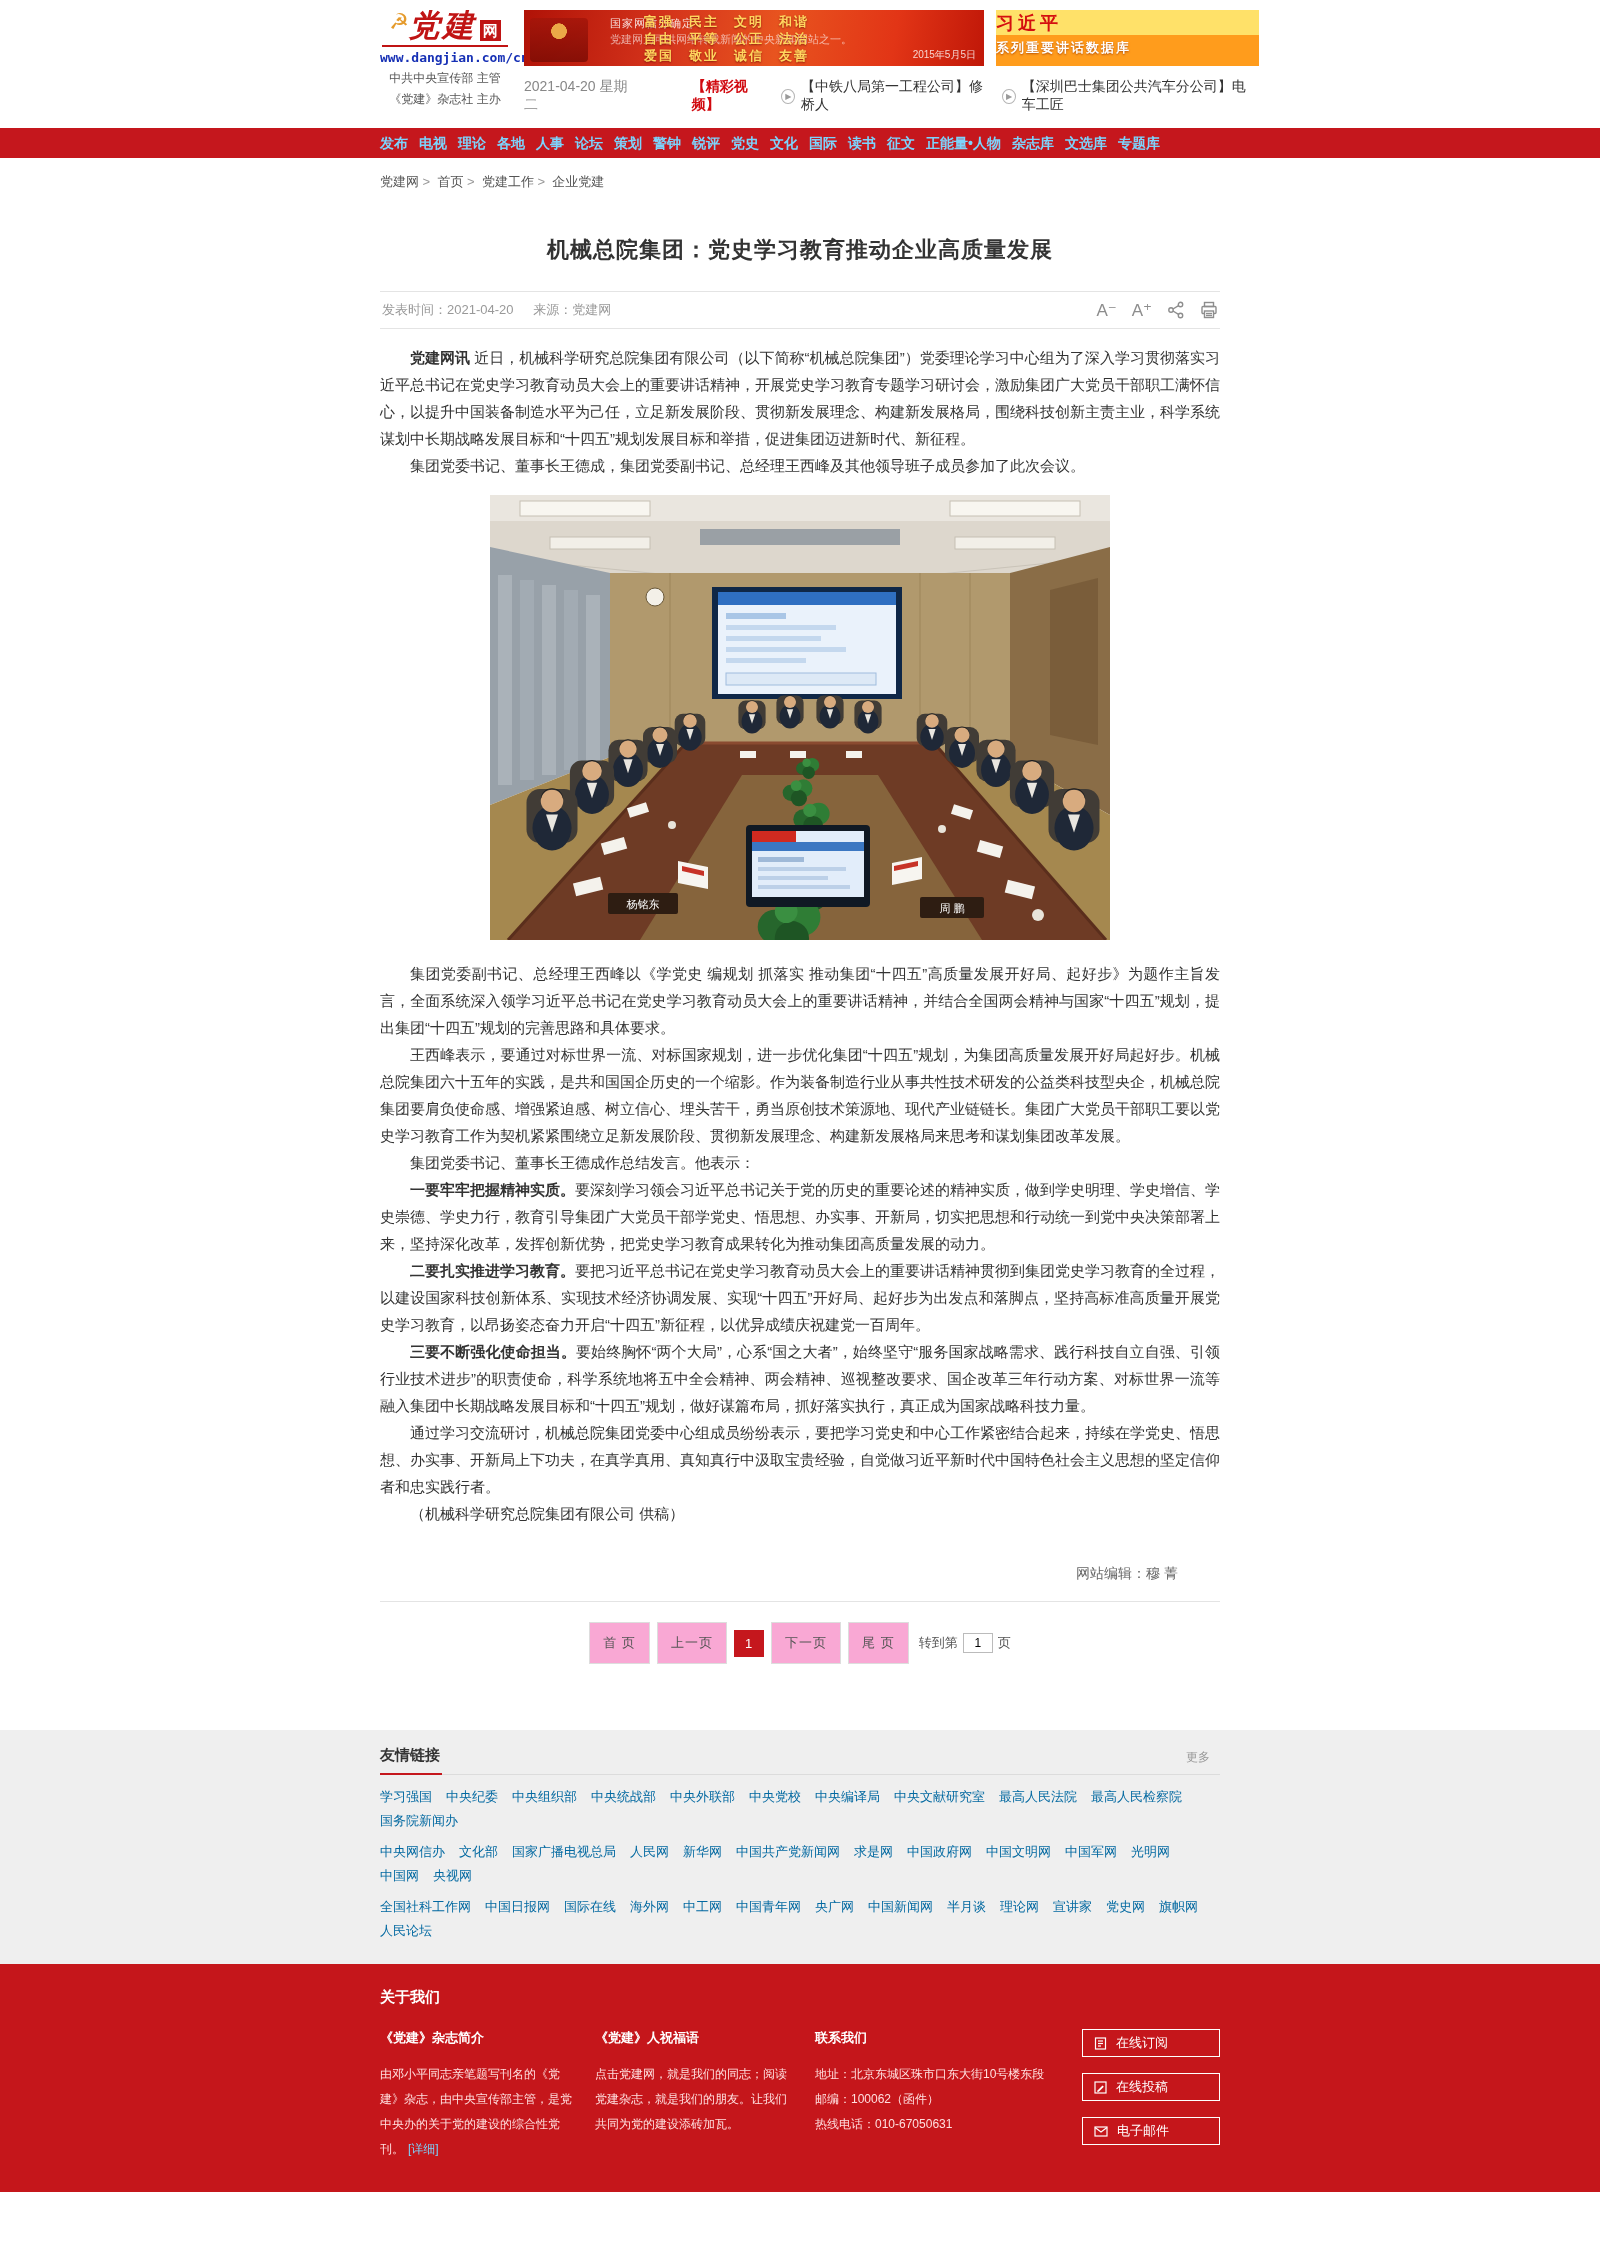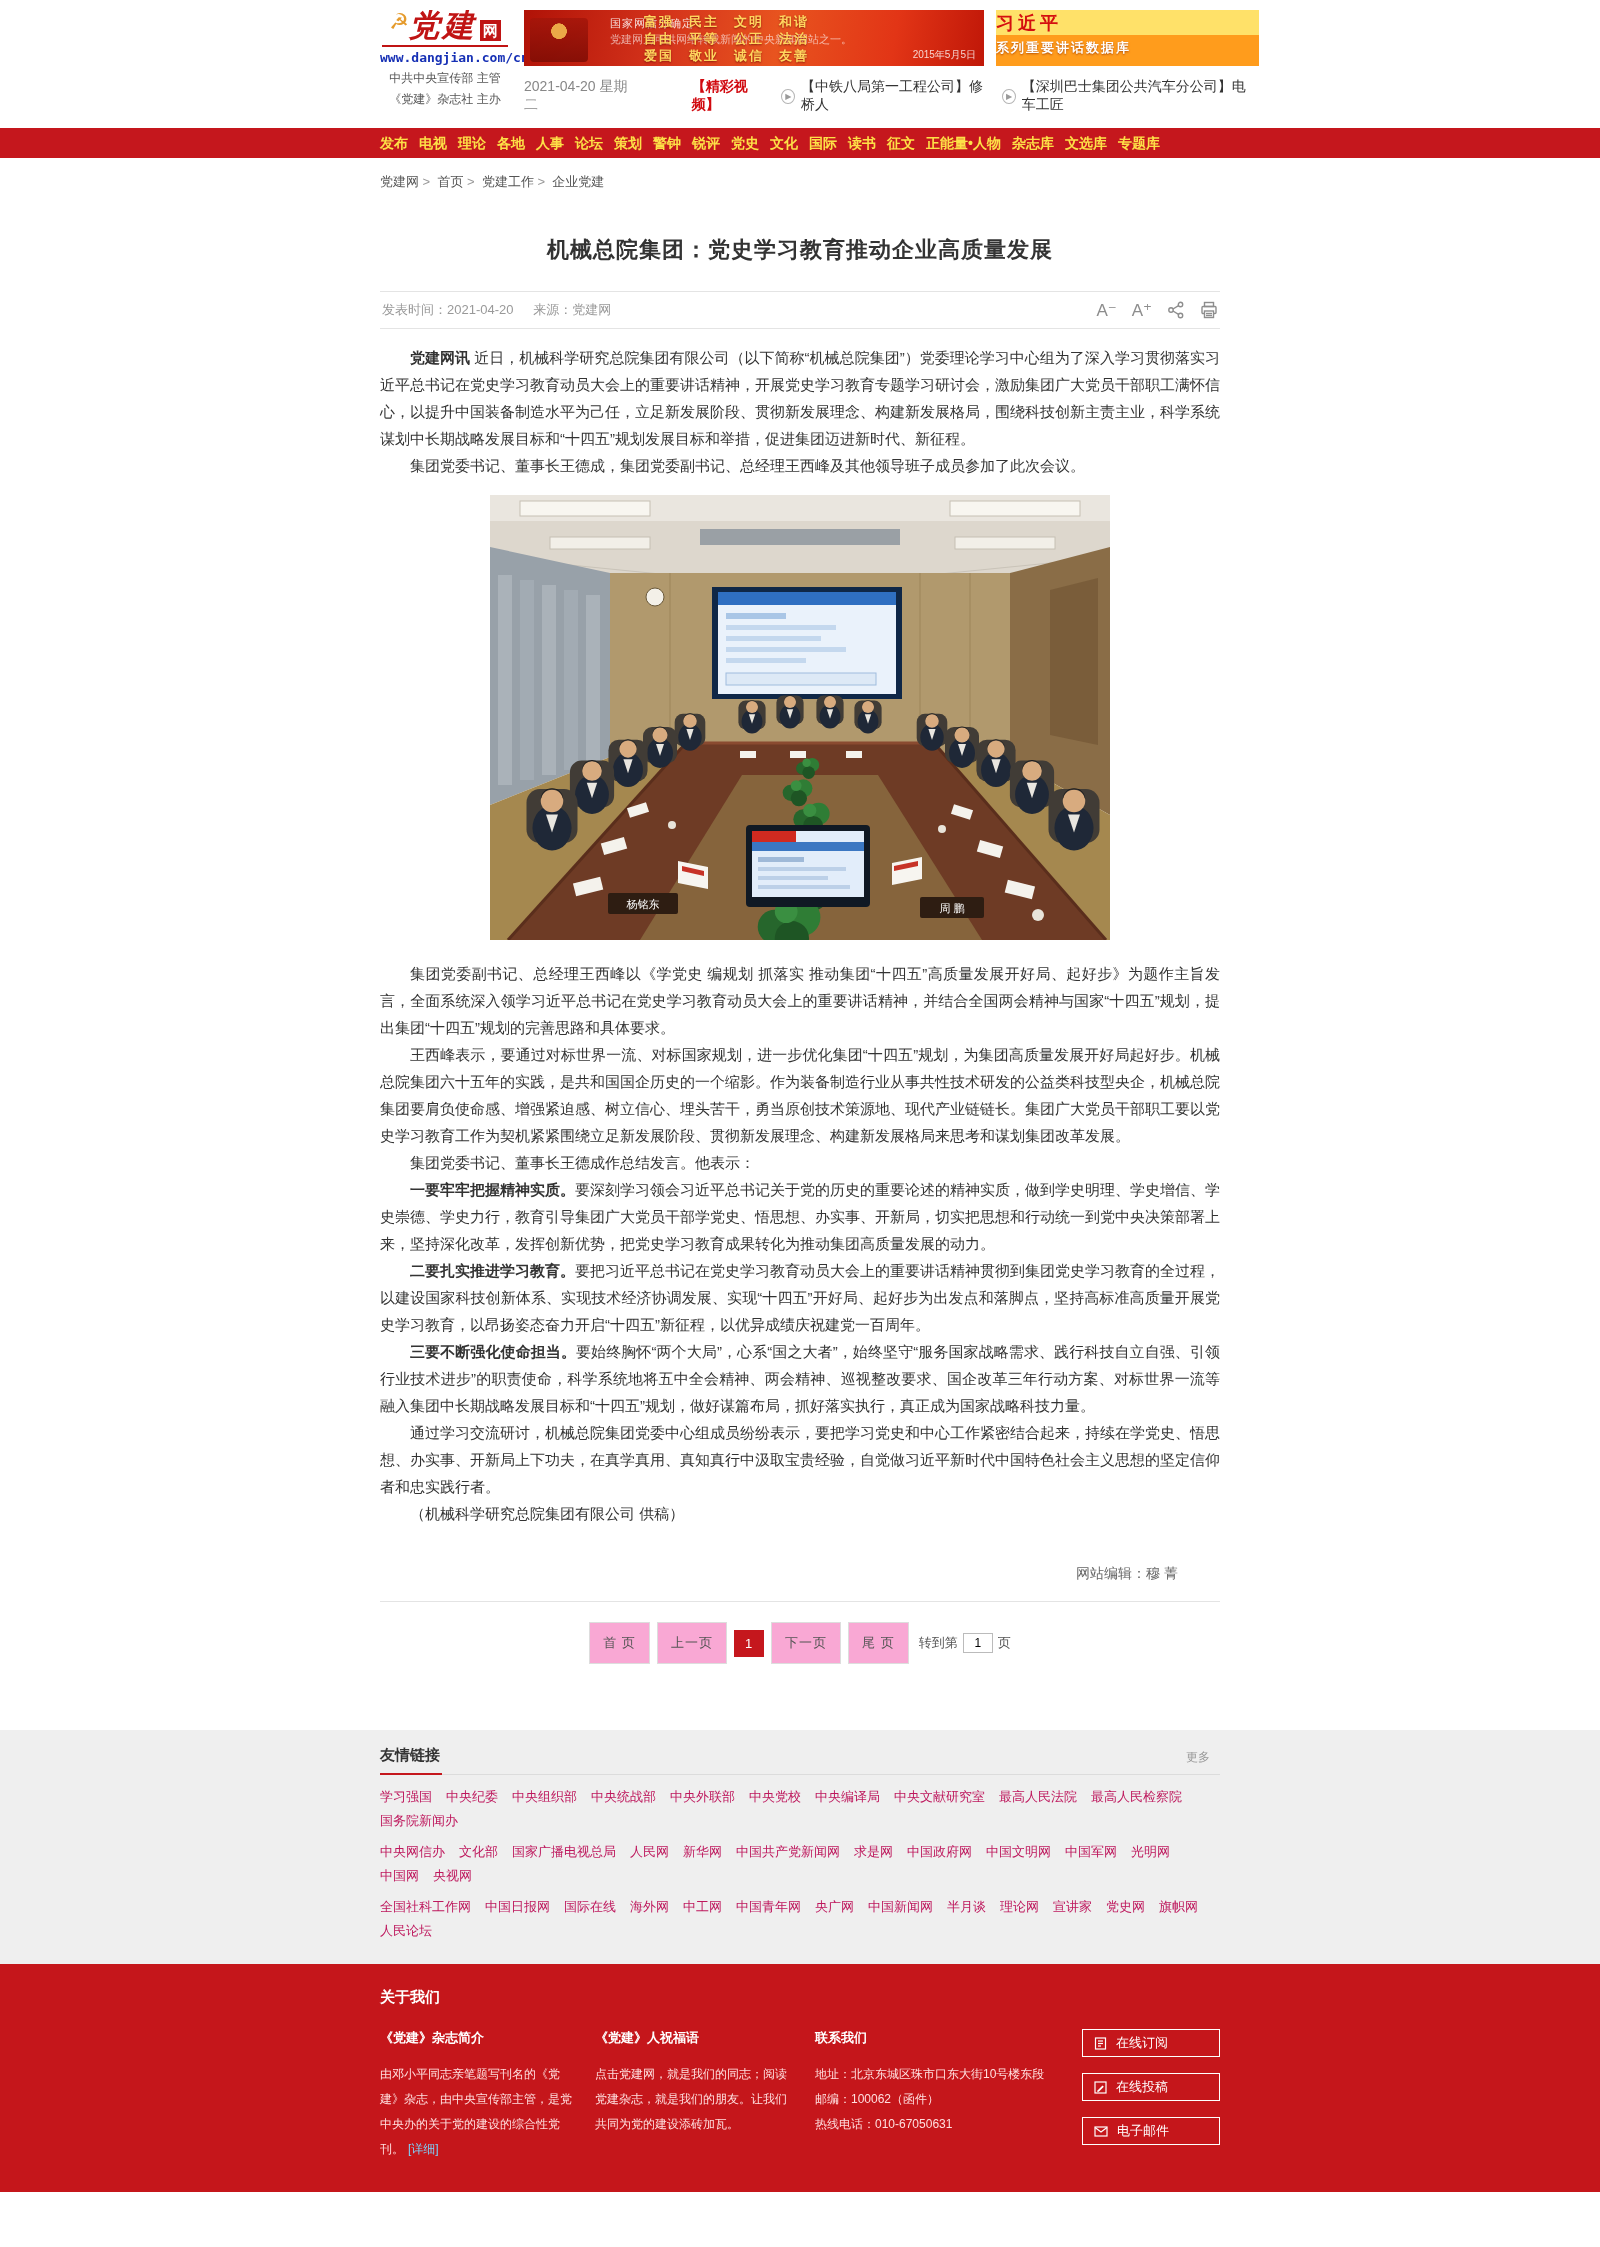--- a/index.html
+++ b/index.html
@@ -34,21 +34,21 @@
   .header-meta { display:flex; align-items:center; margin:12px 0 0 14px; font-size:14px; }
   .hm-date { color:#888; }
   .video-label { color:#d10a10; font-weight:bold; margin-left:62px; }
   .video-list { display:flex; align-items:center; }
   .vlink { display:flex; align-items:center; margin-left:14px; color:#333; }
   .play-icon { display:inline-block; width:15px; height:15px; border:1px solid #b5b5b5; border-radius:50%; color:#9a9a9a; font-size:8px; line-height:14px; text-align:center; margin-right:6px; }
 
   
   .navbar { background:#c5171d; height:30px; margin-top:14px; }
   .nav-inner { width:840px; margin:0 auto; display:flex; gap:11px; }
-  .nav-item { color:#fde047; font-weight:bold; font-size:14px; line-height:30px; white-space:nowrap; }
+  .nav-item { color:#7dd3fc; font-weight:bold; font-size:14px; line-height:30px; white-space:nowrap; }
 
   
   .breadcrumb { width:840px; margin:0 auto; padding:15px 0 0; font-size:13px; color:#555; }
   .crumb:not(:first-child)::before { content:"\a0>\a0\a0"; color:#999; }
 
   
   .article { width:840px; margin:0 auto; }
   .title { margin-top:44px; text-align:center; font-size:22px; font-weight:bold; color:#333; letter-spacing:1px; }
   .meta-row { margin-top:26px; border-top:1px solid #e4e4e4; border-bottom:1px solid #e4e4e4; padding:9px 2px; display:flex; justify-content:space-between; align-items:center; color:#999; font-size:13px; }
   .meta-left span { margin-right:16px; }
@@ -68,21 +68,21 @@
   .pg-goto { display:flex; align-items:center; gap:5px; margin-left:3px; }
   .pg-input { width:30px; height:20px; border:1px solid #bbb; text-align:center; font-size:12px; }
 
   
   .friend-links { background:#efefef; margin-top:60px; padding:16px 0 24px; }
   .fl-inner { width:840px; margin:0 auto; }
   .fl-head { position:relative; border-bottom:1px solid #dcdcdc; padding-bottom:9px; }
   .fl-head::after { content:""; position:absolute; left:0; bottom:-1px; width:62px; height:2px; background:#c5171d; }
   .fl-title { font-size:15px; font-weight:bold; color:#333; }
   .fl-more { position:absolute; right:10px; top:3px; color:#999; font-size:12px; }
-  .fl-row { margin-top:13px; display:flex; flex-wrap:wrap; gap:6px 14px; font-size:13px; color:#be185d; }
+  .fl-row { margin-top:13px; display:flex; flex-wrap:wrap; gap:6px 14px; font-size:13px; color:#0369a1; }
 
   
   .site-footer { background:#c5161b; padding:24px 0 30px; color:#fff; }
   .ft-inner { width:840px; margin:0 auto; }
   .ft-about { font-size:15px; font-weight:bold; margin-bottom:22px; }
   .ft-cols { display:flex; }
   .ft-col1 { width:200px; flex:none; }
   .ft-col2 { width:202px; flex:none; margin-left:15px; }
   .ft-col3 { width:260px; flex:none; margin-left:18px; }
   .ft-btns { margin-left:auto; width:138px; flex:none; }

